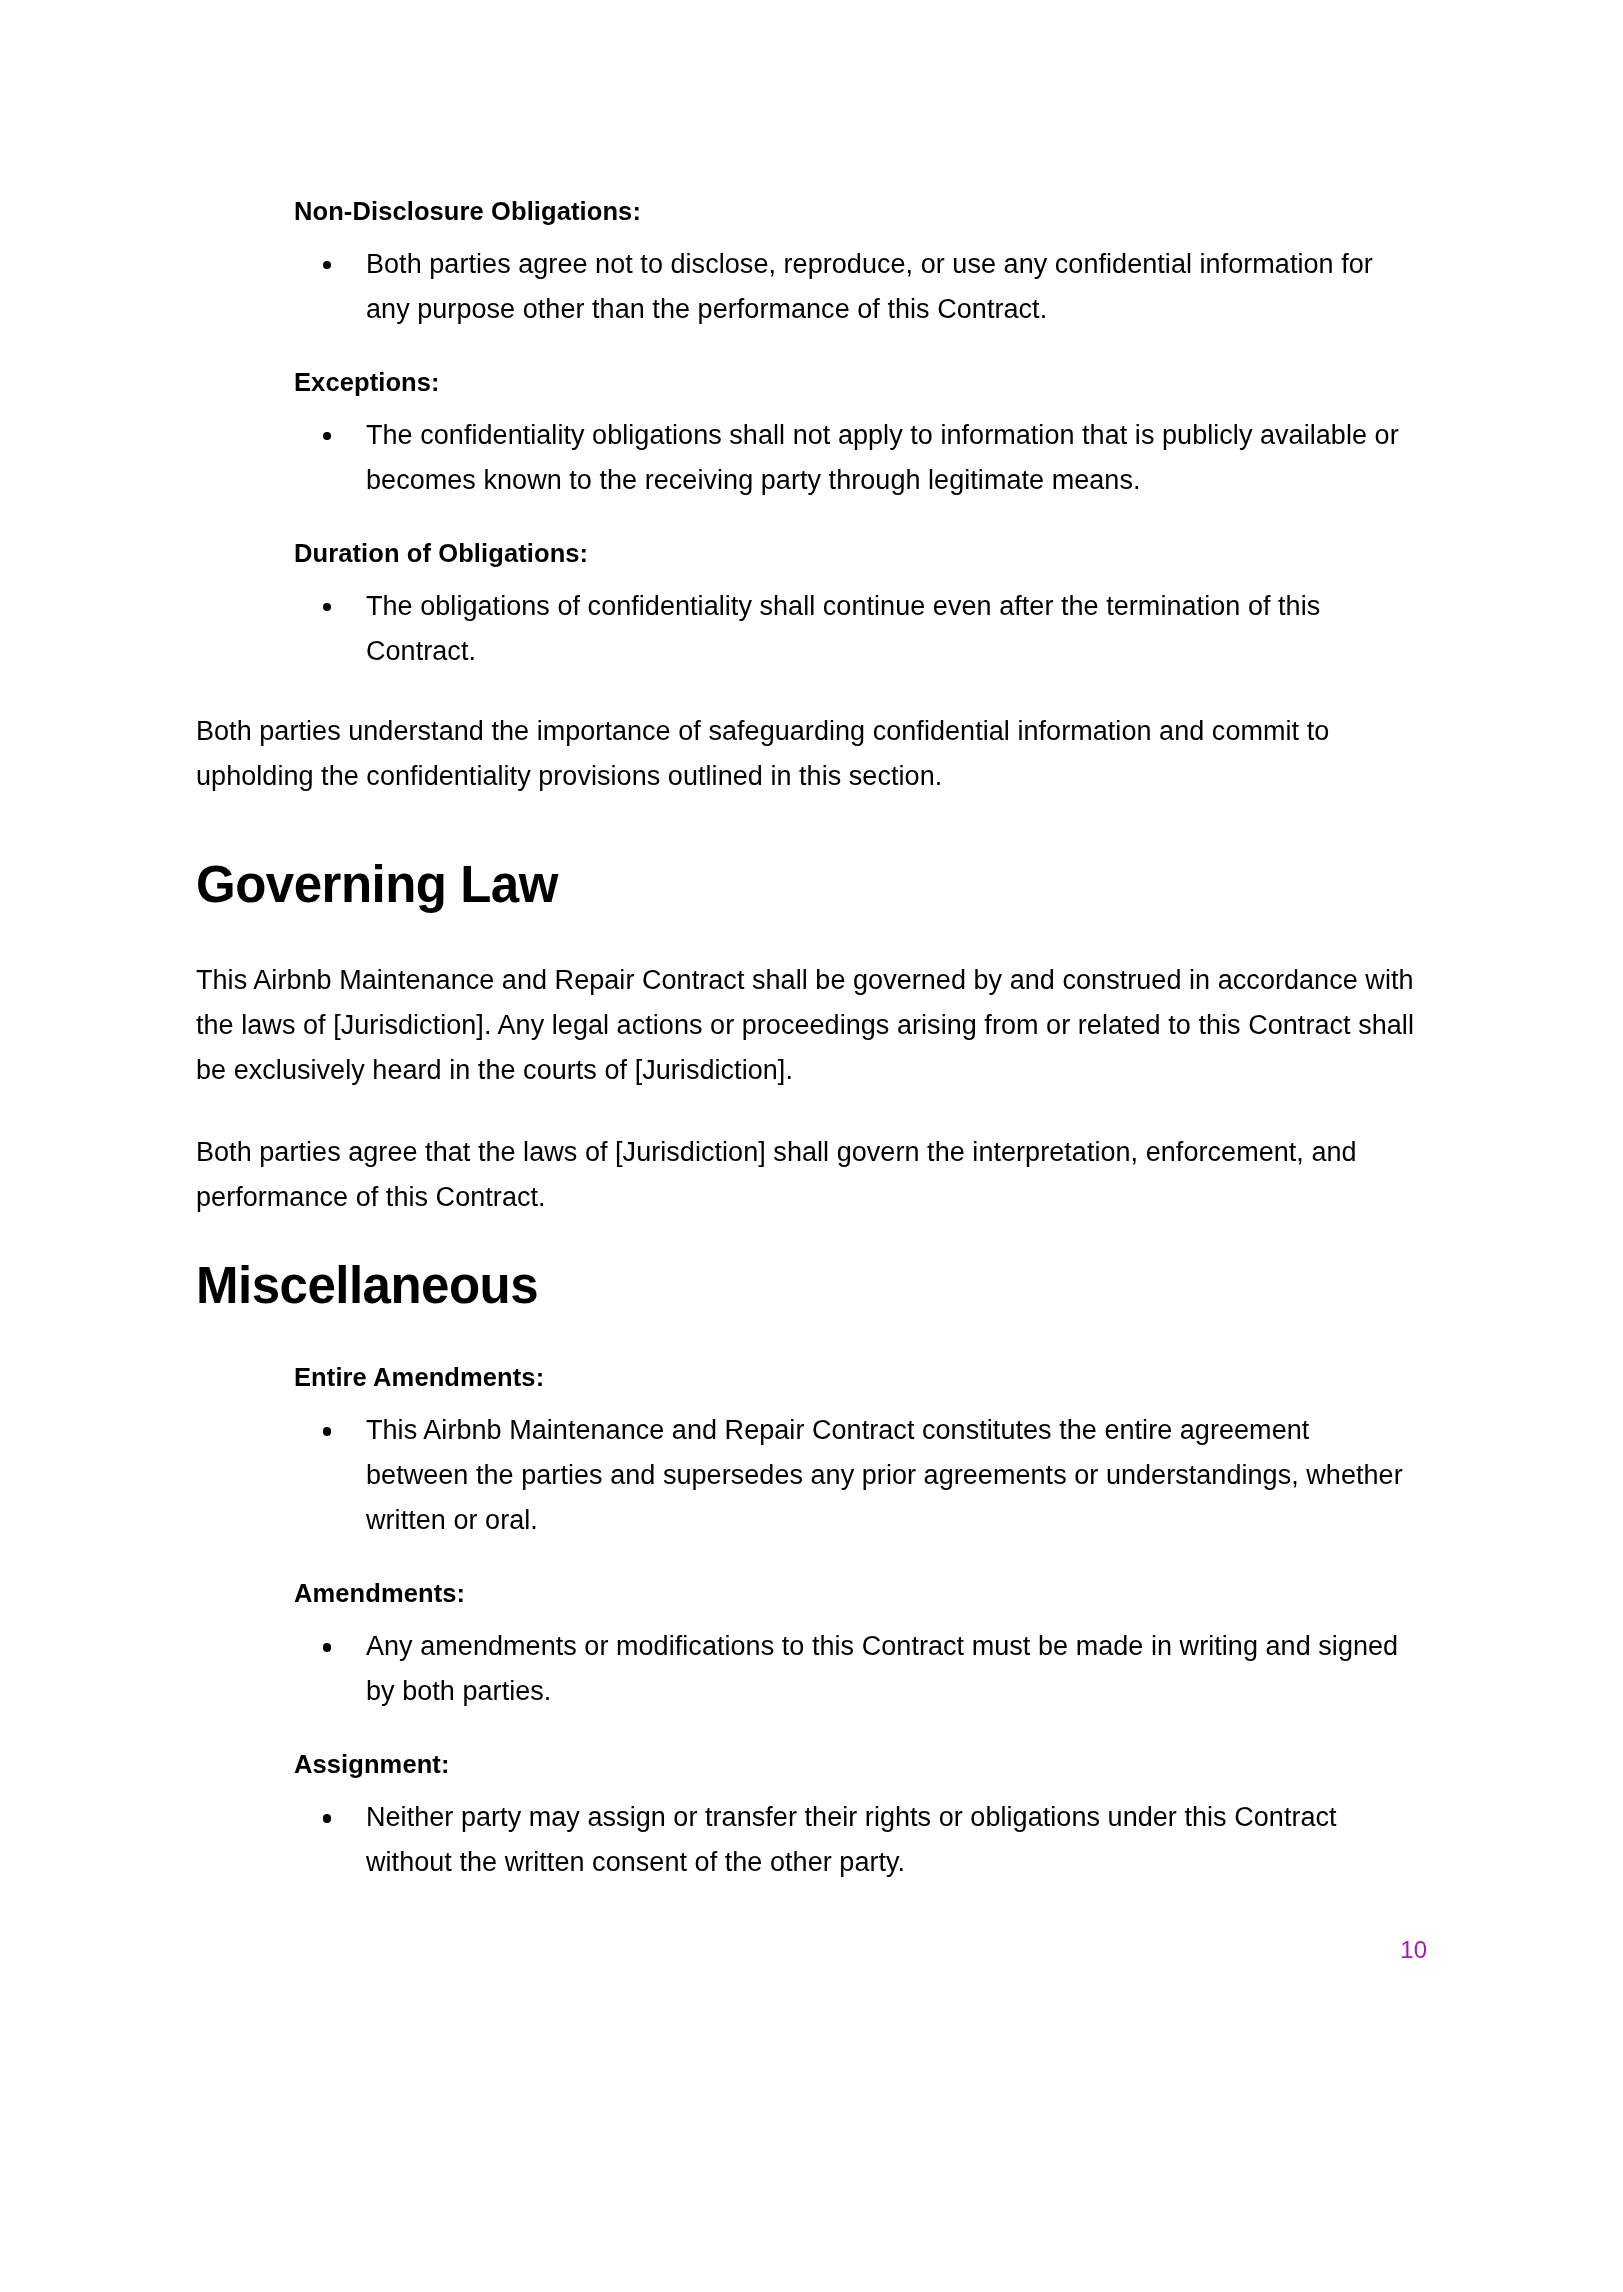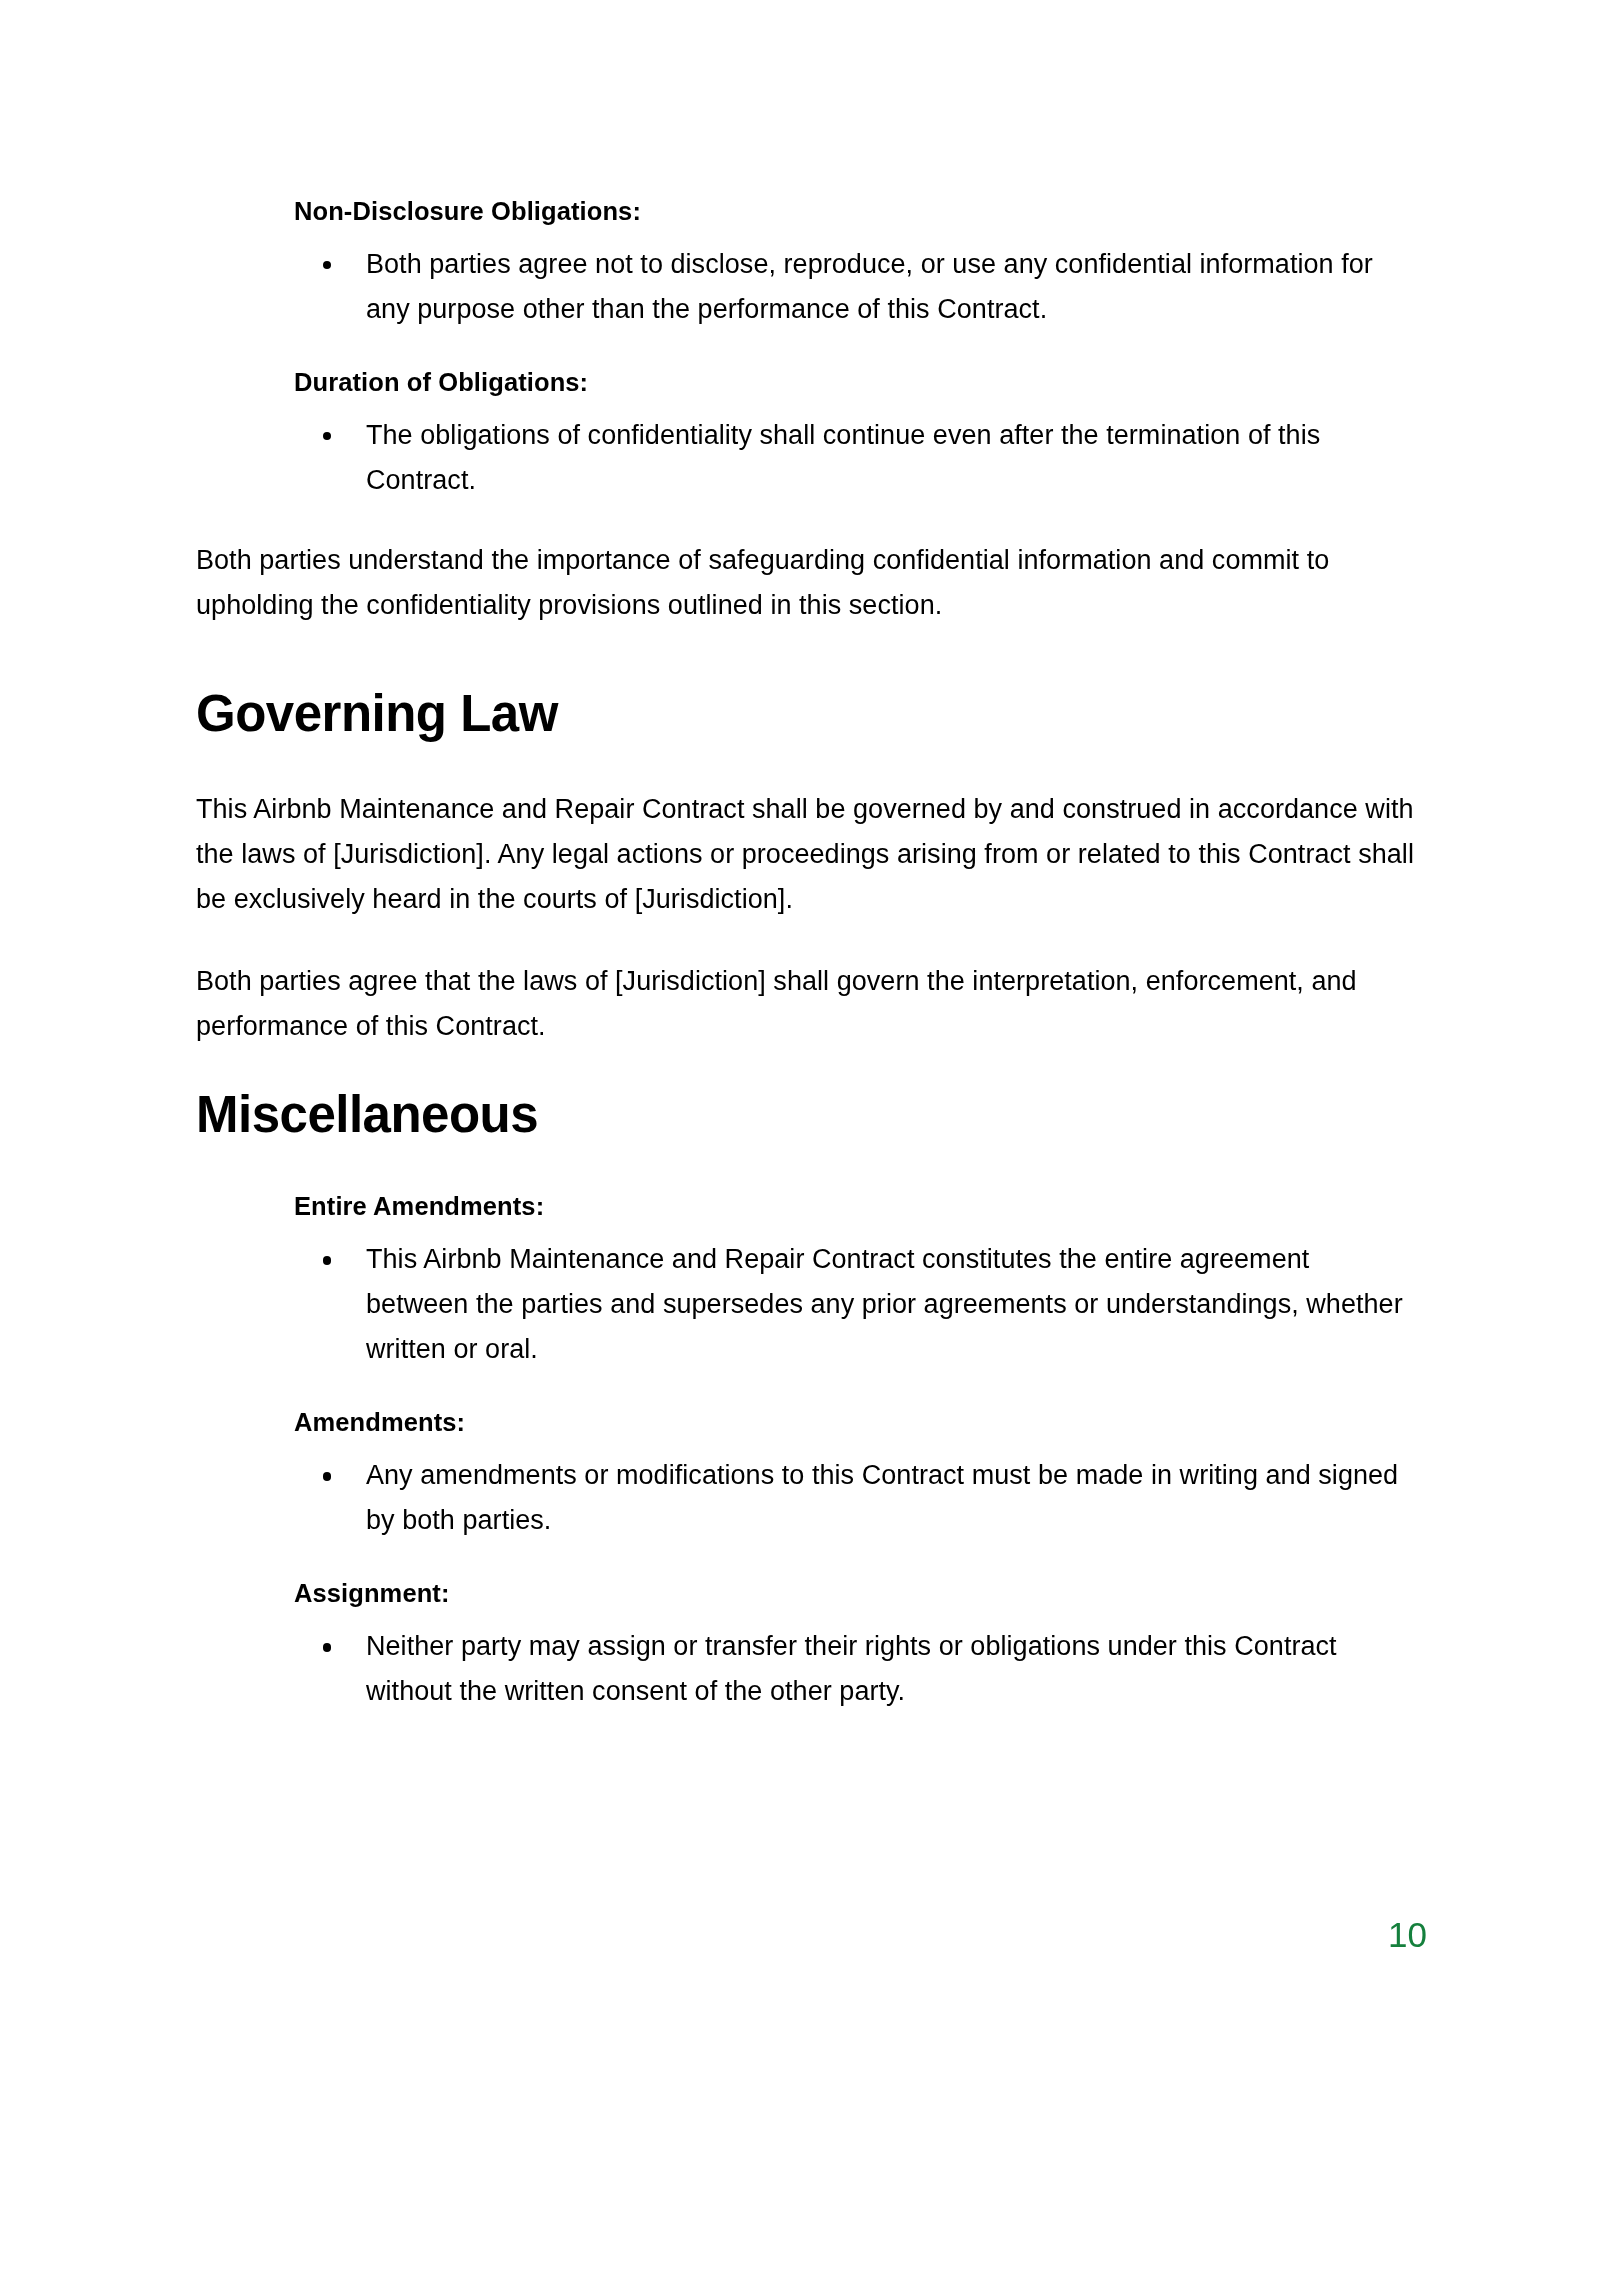--- a/index.html
+++ b/index.html
@@ -93,44 +93,53 @@
     width: 8.8px;
     height: 8.8px;
     background: #000;
     border-radius: 50%;
   }
 
   
   .page-number {
     position: absolute;
     right: 196px;
-    bottom: 94px;
-    font-size: 35px;
+    bottom: 84px;
+    font-size: 24px;
     line-height: 1;
-    color: #15803d;
+    color: #a21caf;
   }
 </style>
 </head>
 <body>
 
 <div class="page">
   <div class="content">
 
     <section>
 
       <div class="sub-block">
         <div class="sub-label">Non-Disclosure Obligations:</div>
         <ul class="bullets">
           <li>
             <span class="bullet-dot"></span>
             <span>Both parties agree not to disclose, reproduce, or use any confidential information for any purpose other than the performance of this Contract.</span>
           </li>
         </ul>
       </div>
 
+      <div class="sub-block">
+        <div class="sub-label">Exceptions:</div>
+        <ul class="bullets">
+          <li>
+            <span class="bullet-dot"></span>
+            <span>The confidentiality obligations shall not apply to information that is publicly available or becomes known to the receiving party through legitimate means.</span>
+          </li>
+        </ul>
+      </div>
 
       <div class="sub-block">
         <div class="sub-label">Duration of Obligations:</div>
         <ul class="bullets">
           <li>
             <span class="bullet-dot"></span>
             <span>The obligations of confidentiality shall continue even after the termination of this Contract.</span>
           </li>
         </ul>
       </div>

